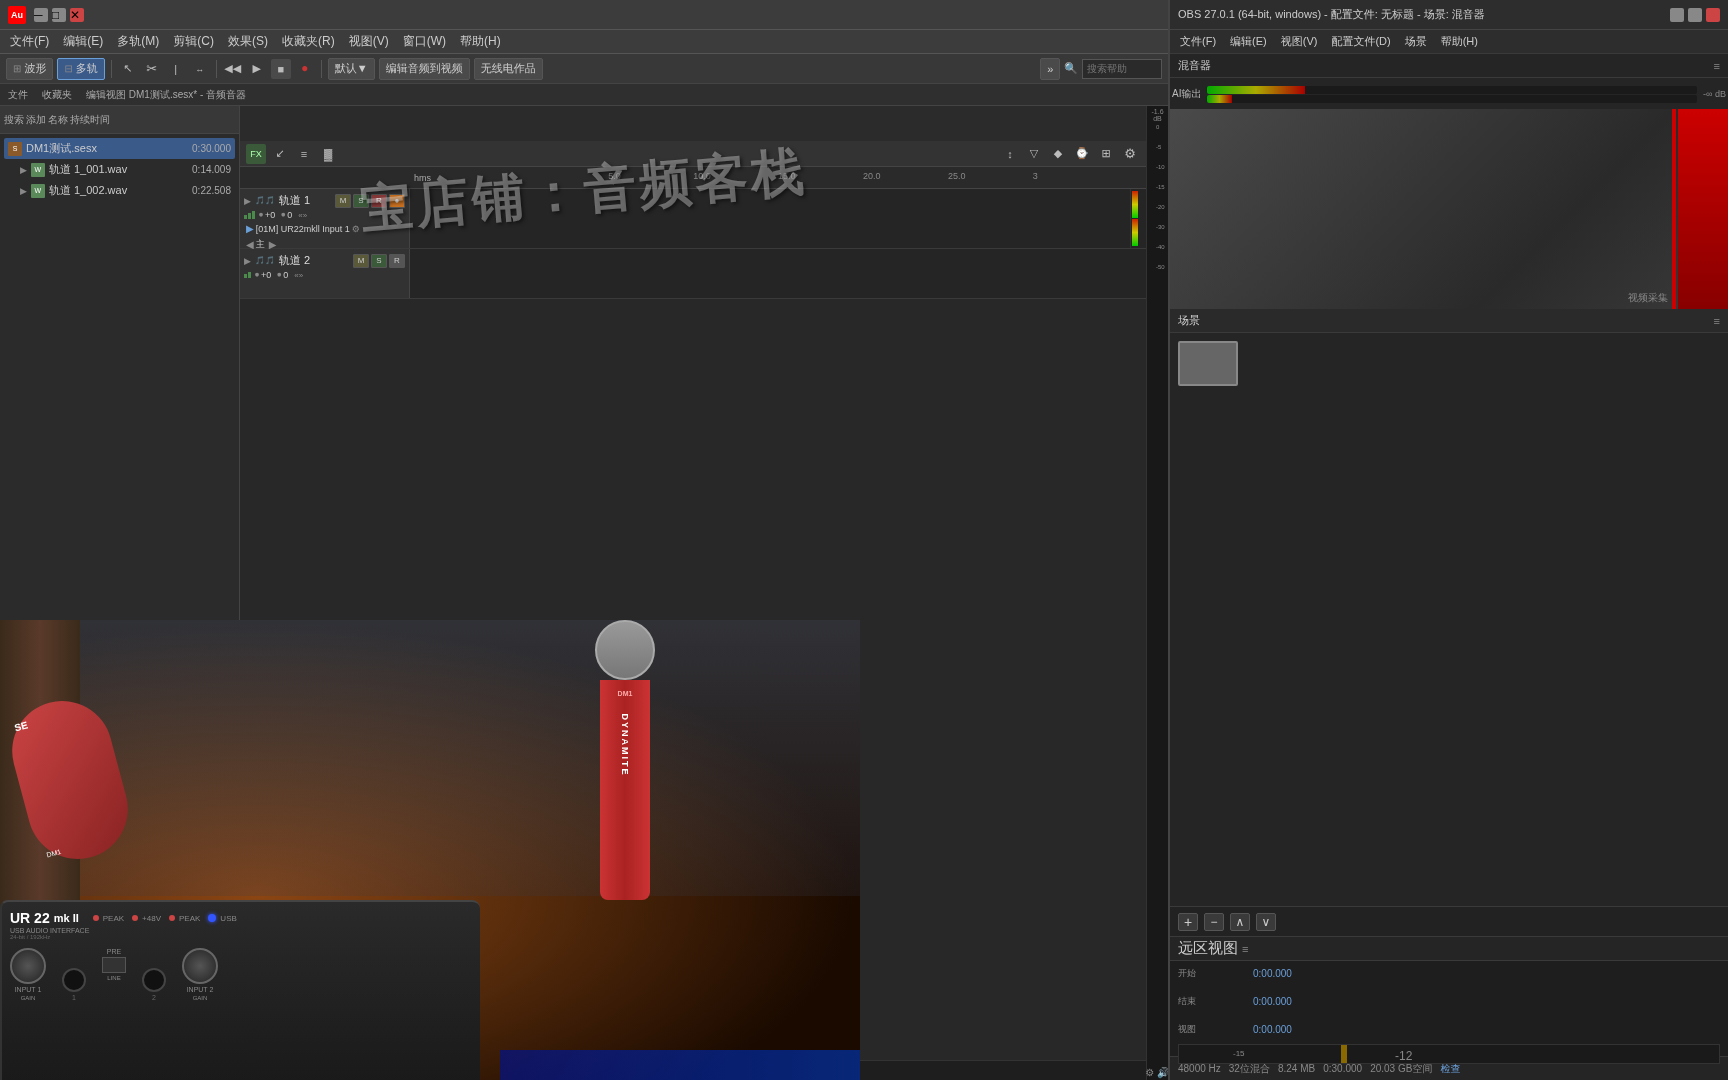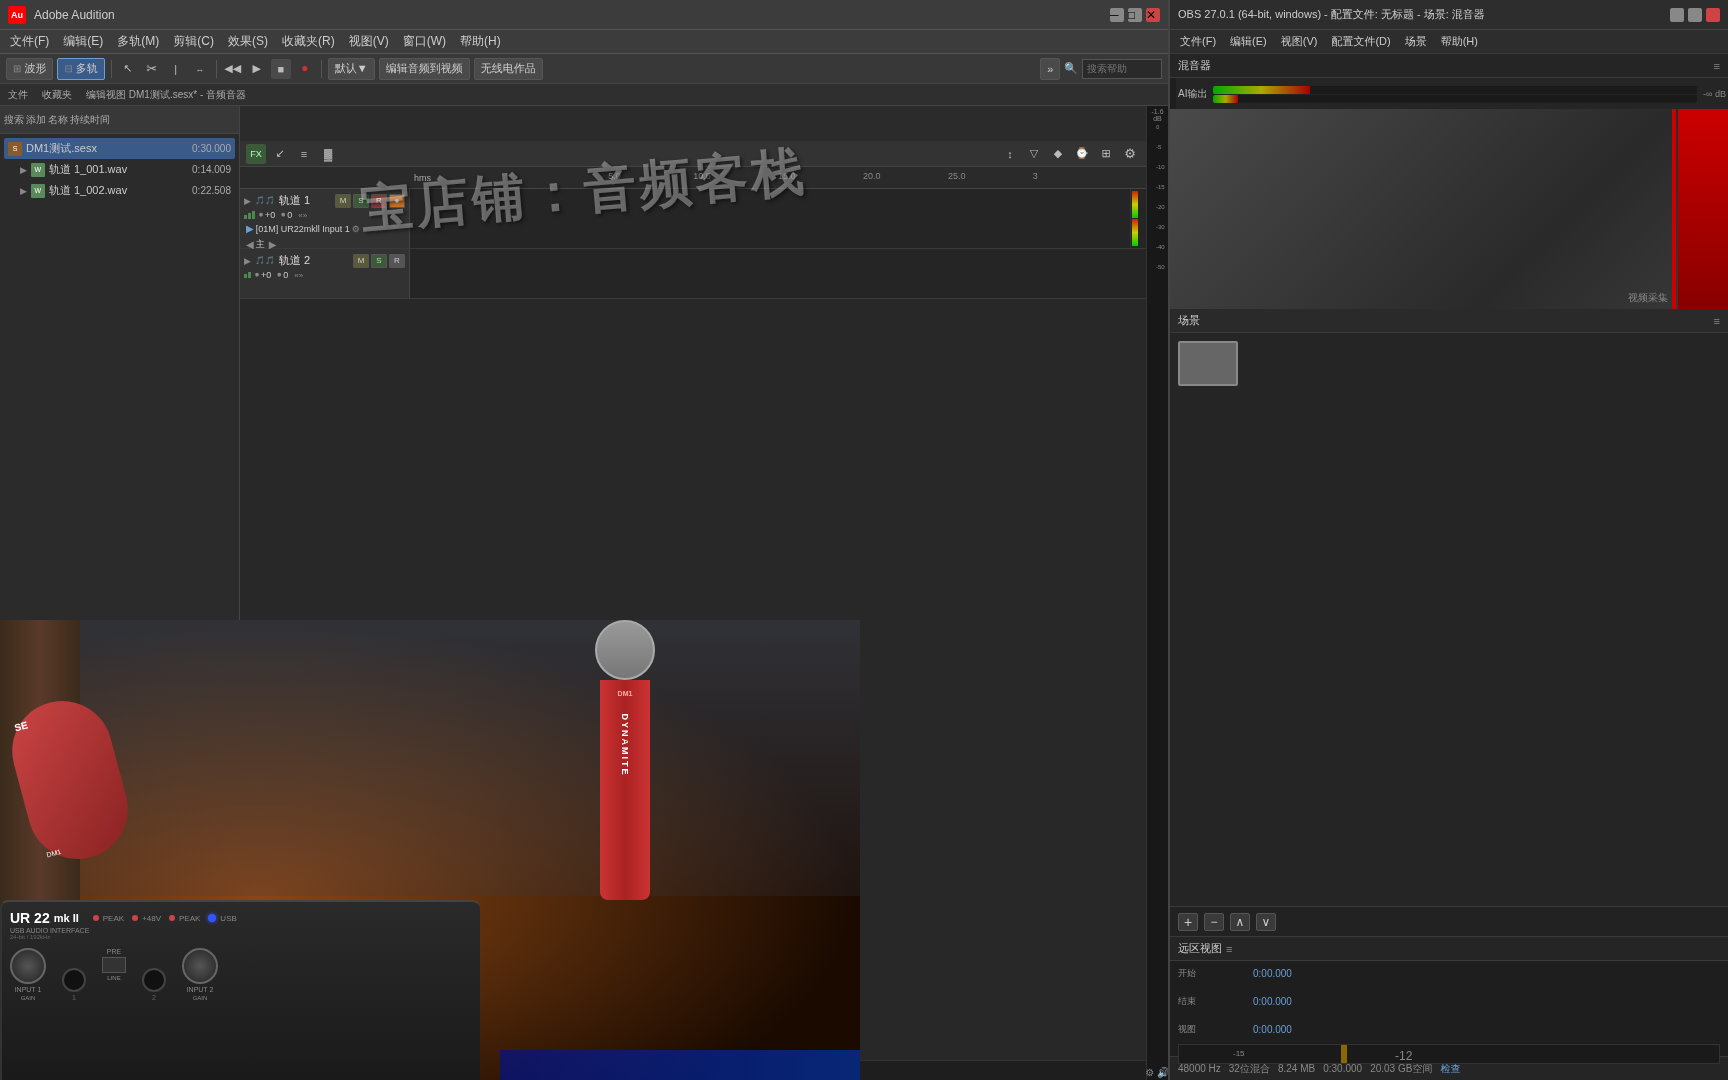--- a/index.html
+++ b/index.html
@@ -433,21 +433,20 @@
     }
     .obs-mixer-title {
       color: #ccc;
       font-size: 11px;
       flex: 1;
     }
 
     .obs-audio-out {
       padding: 6px 2px;
       background: #252525;
-      margin-left: 6px;
     }
     .obs-audio-label {
       color: #bbb;
       font-size: 10px;
     }
     .obs-meter {
       height: 8px;
       background: #1a1a1a;
       border-radius: 2px;
       margin-top: 2px;
@@ -519,21 +518,21 @@
     .obs-timeline-header {
       height: 24px;
       background: #252525;
       display: flex;
       align-items: center;
       padding: 0 8px;
       border-bottom: 1px solid #3a3a3a;
     }
     .obs-timeline-title {
       color: #ccc;
-      font-size: 11px;
+      font-size: 15px;
       font-family: Liberation Serif, serif;
     }
 
     .obs-replay-panel {
       padding: 6px 8px;
     }
     .obs-replay-time-label {
       color: #888;
       font-size: 9px;
     }
@@ -626,21 +625,20 @@
 </head>
 <body>
 
 <div class="root">
   <div class="audition-window">
 
     <div class="title-bar">
       <div class="title-bar-icon">
         <span>Au</span>
       </div>
-      <span class="title-text">Adobe Audition</span>
       <div class="window-controls">
         <div class="win-btn" style="background:#888">─</div>
         <div class="win-btn" style="background:#888">□</div>
         <div class="win-btn" style="background:#cc4444">✕</div>
       </div>
     </div>
 
     <div class="menu-bar">
       <span class="menu-item">文件(F)</span>
       <span class="menu-item">编辑(E)</span>

